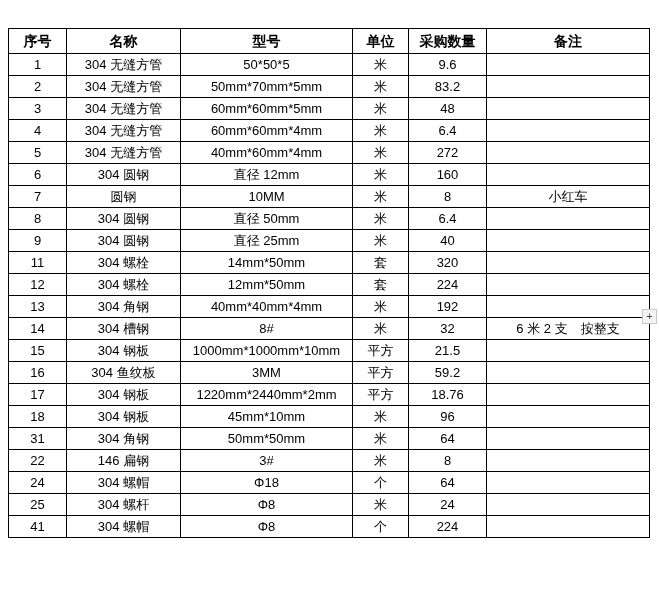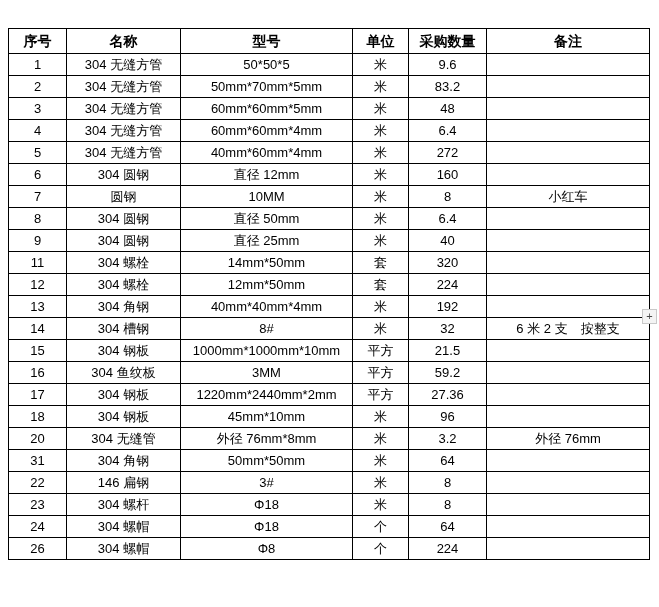--- a/index.html
+++ b/index.html
@@ -227,73 +227,65 @@
           <td>3MM</td>
           <td>平方</td>
           <td>59.2</td>
           <td></td>
         </tr>
         <tr>
           <td>17</td>
           <td>304 钢板</td>
           <td>1220mm*2440mm*2mm</td>
           <td>平方</td>
-          <td>27.36</td>
+          <td>18.76</td>
           <td></td>
         </tr>
         <tr>
           <td>18</td>
           <td>304 钢板</td>
           <td>45mm*10mm</td>
           <td>米</td>
           <td>96</td>
           <td></td>
         </tr>
         <tr>
-          <td>20</td>
-          <td>304 无缝管</td>
-          <td>外径 76mm*8mm</td>
-          <td>米</td>
-          <td>3.2</td>
-          <td>外径 76mm</td>
-        </tr>
-        <tr>
           <td>31</td>
           <td>304 角钢</td>
           <td>50mm*50mm</td>
           <td>米</td>
           <td>64</td>
           <td></td>
         </tr>
         <tr>
           <td>22</td>
           <td>146 扁钢</td>
           <td>3#</td>
-          <td>米</td>
-          <td>8</td>
-          <td></td>
-        </tr>
-        <tr>
-          <td>23</td>
-          <td>304 螺杆</td>
-          <td>Φ18</td>
           <td>米</td>
           <td>8</td>
           <td></td>
         </tr>
         <tr>
           <td>24</td>
           <td>304 螺帽</td>
           <td>Φ18</td>
           <td>个</td>
           <td>64</td>
           <td></td>
         </tr>
         <tr>
-          <td>26</td>
+          <td>25</td>
+          <td>304 螺杆</td>
+          <td>Φ8</td>
+          <td>米</td>
+          <td>24</td>
+          <td></td>
+        </tr>
+        <tr>
+          <td>41</td>
           <td>304 螺帽</td>
           <td>Φ8</td>
           <td>个</td>
           <td>224</td>
           <td></td>
         </tr>
       </tbody>
     </table>
   </div>
 

